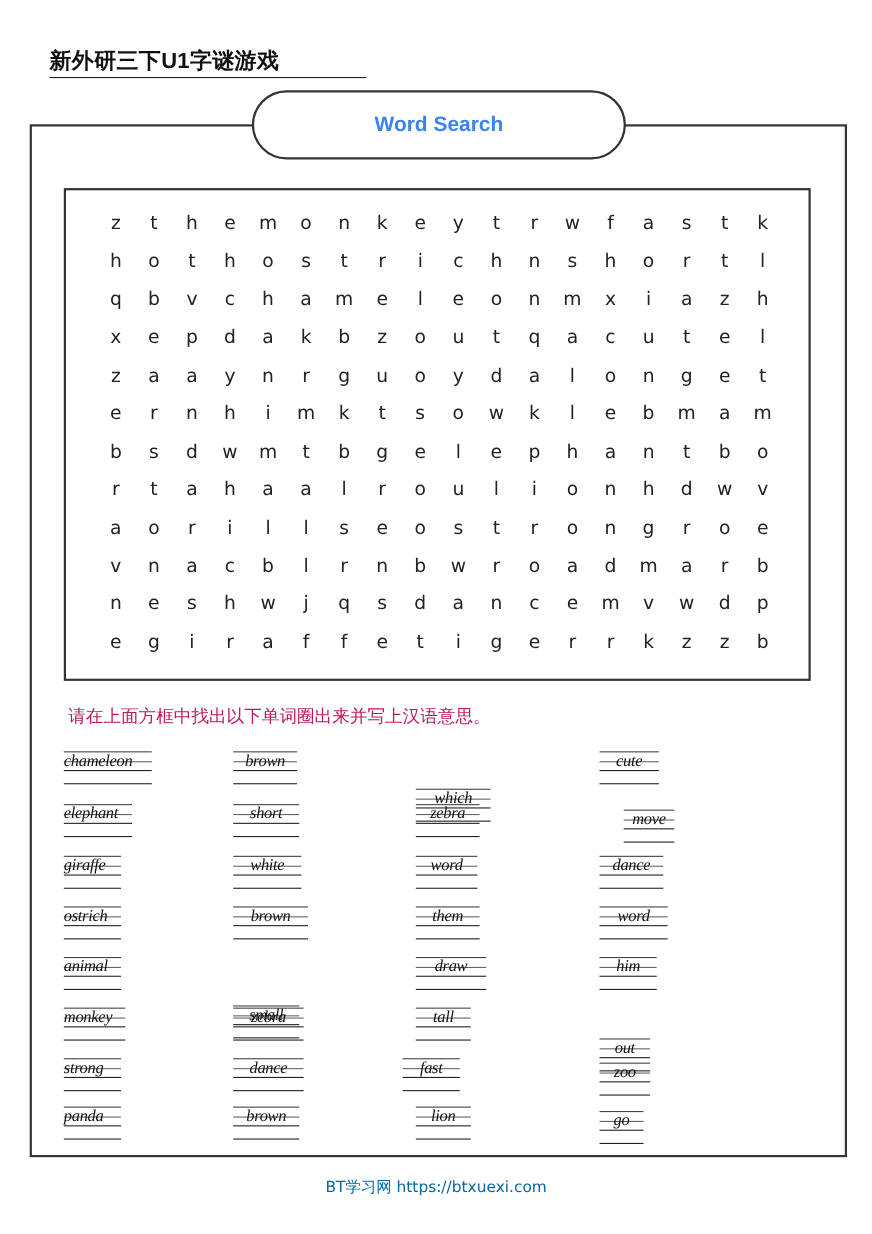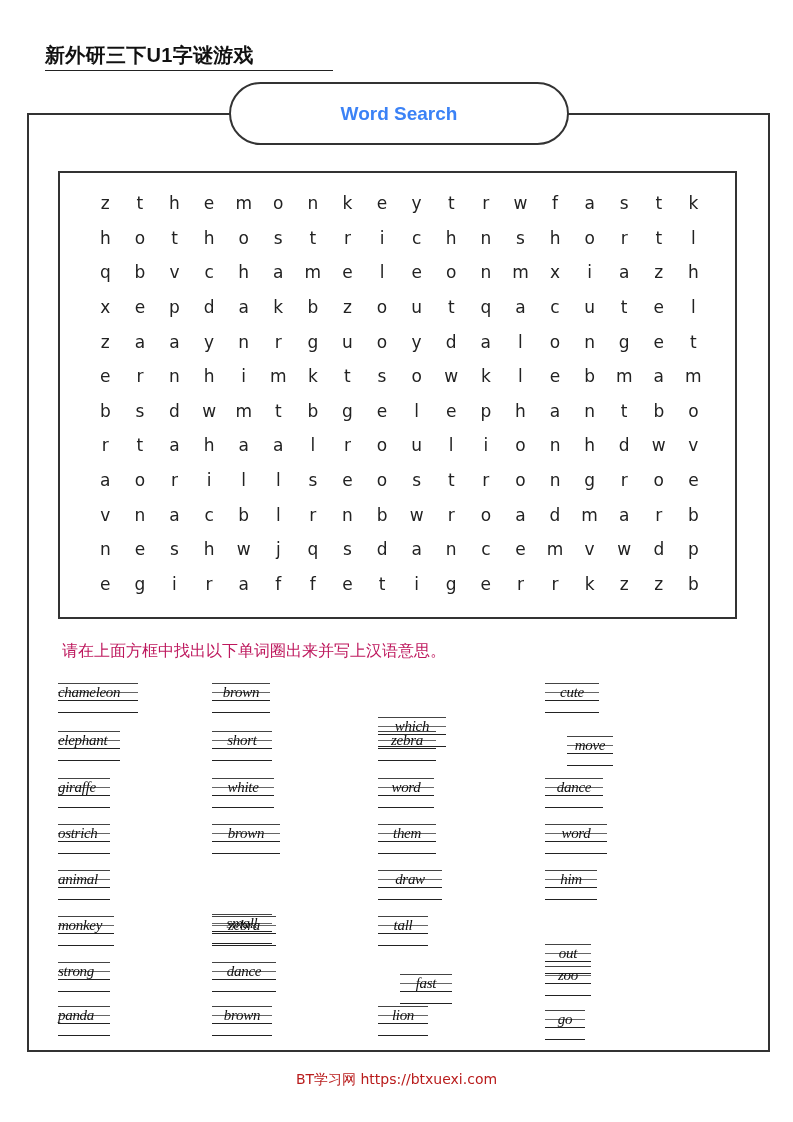--- a/index.html
+++ b/index.html
@@ -56,21 +56,21 @@
     .word .lines::after { top: 16px; border-top: 1.5px solid #222; }
     .word .text {
       position: absolute; left: 0; right: 0; top: 1px;
       font-family: Liberation Serif, serif; font-style: italic; font-size: 15px; color: #111;
       text-align: center; white-space: nowrap; letter-spacing: -0.3px;
     }
     .word.left-align .text { text-align: left; }
 
     .footer {
       position: absolute; left: 0; width: 793px; top: 1071px; text-align: center;
-      font-family: "DejaVu Sans", sans-serif; font-size: 14px; color: #b91c1c;
+      font-family: "DejaVu Sans", sans-serif; font-size: 14px; color: #0369a1;
     }
   </style>
 </head>
 <body>
 
 <div class="doc-title">新外研三下U1字谜游戏</div>
 
 <div class="frame"></div>
 <div class="title-pill">Word Search</div>
 
@@ -378,21 +378,21 @@
       <div class="text">them</div>
     </div>
     <div class="word" style="left: 378px; top: 870px; width: 64px;">
       <div class="lines"></div>
       <div class="text">draw</div>
     </div>
     <div class="word" style="left: 378px; top: 916px; width: 50px;">
       <div class="lines"></div>
       <div class="text">tall</div>
     </div>
-    <div class="word" style="left: 400px; top: 962px; width: 52px; margin-top: 12px;">
+    <div class="word" style="left: 366px; top: 962px; width: 52px;">
       <div class="lines"></div>
       <div class="text">fast</div>
     </div>
     <div class="word" style="left: 378px; top: 1006px; width: 50px;">
       <div class="lines"></div>
       <div class="text">lion</div>
     </div>
     <div class="word" style="left: 545px; top: 683px; width: 54px;">
       <div class="lines"></div>
       <div class="text">cute</div>

